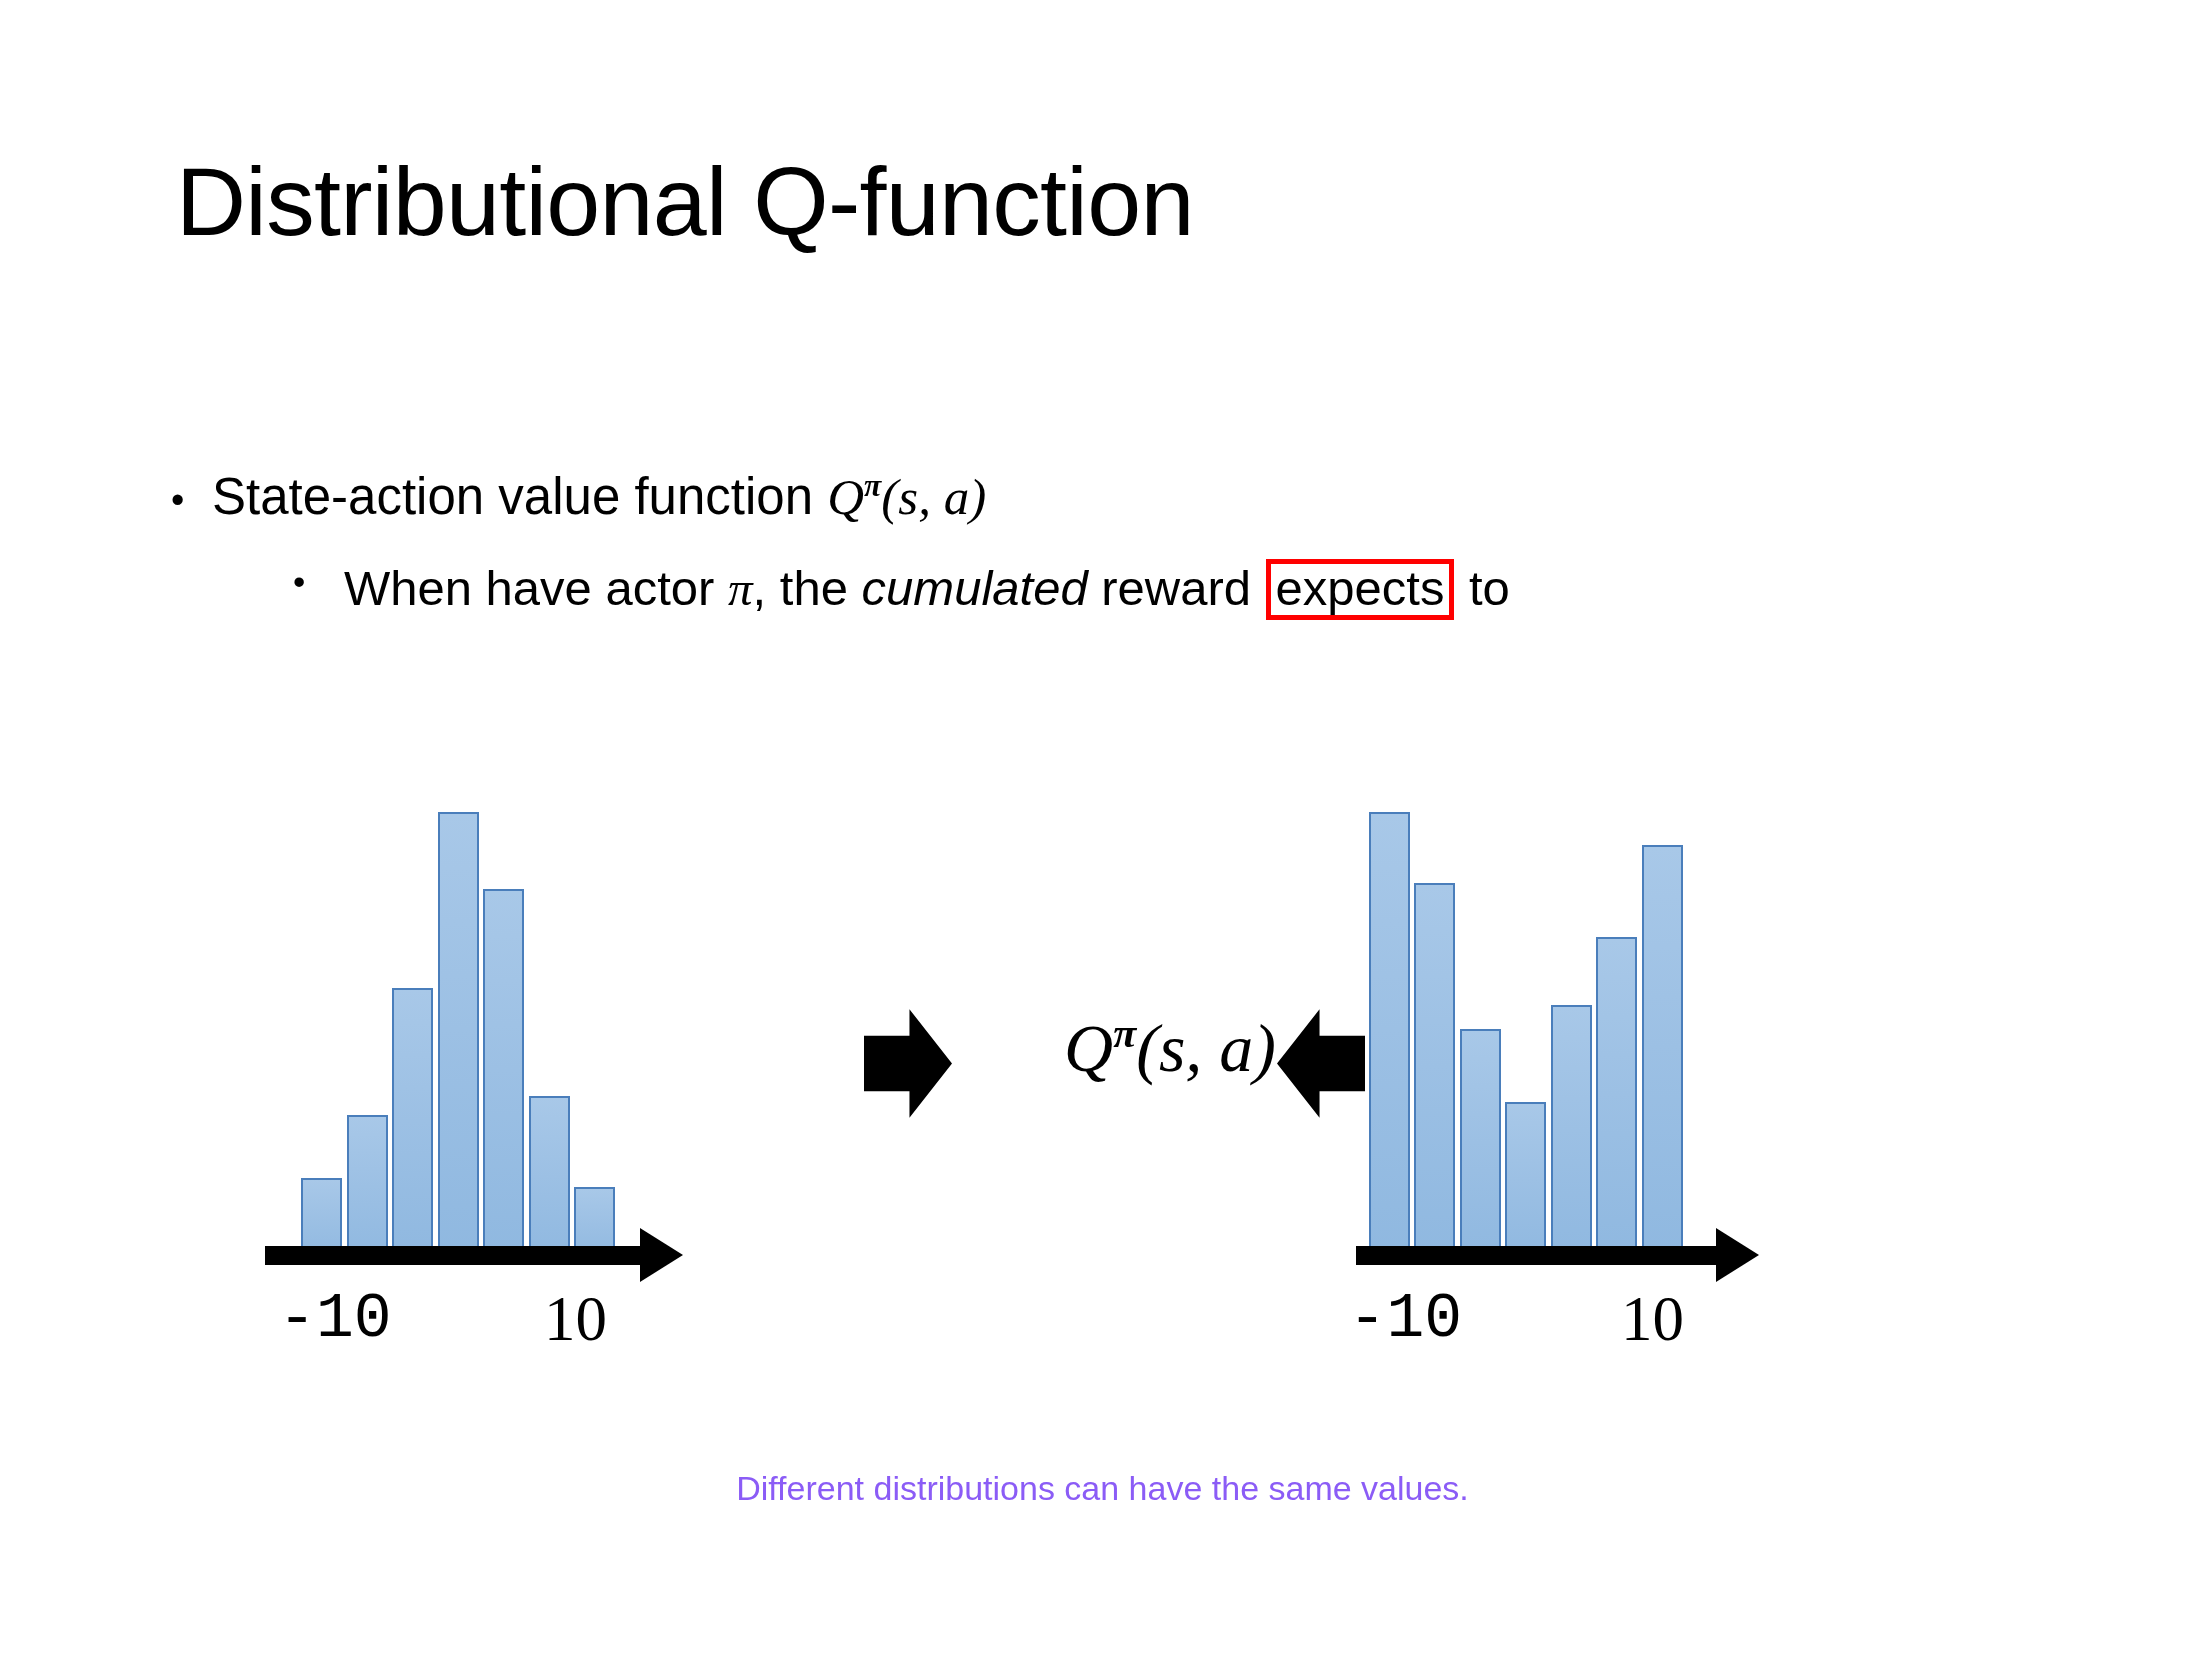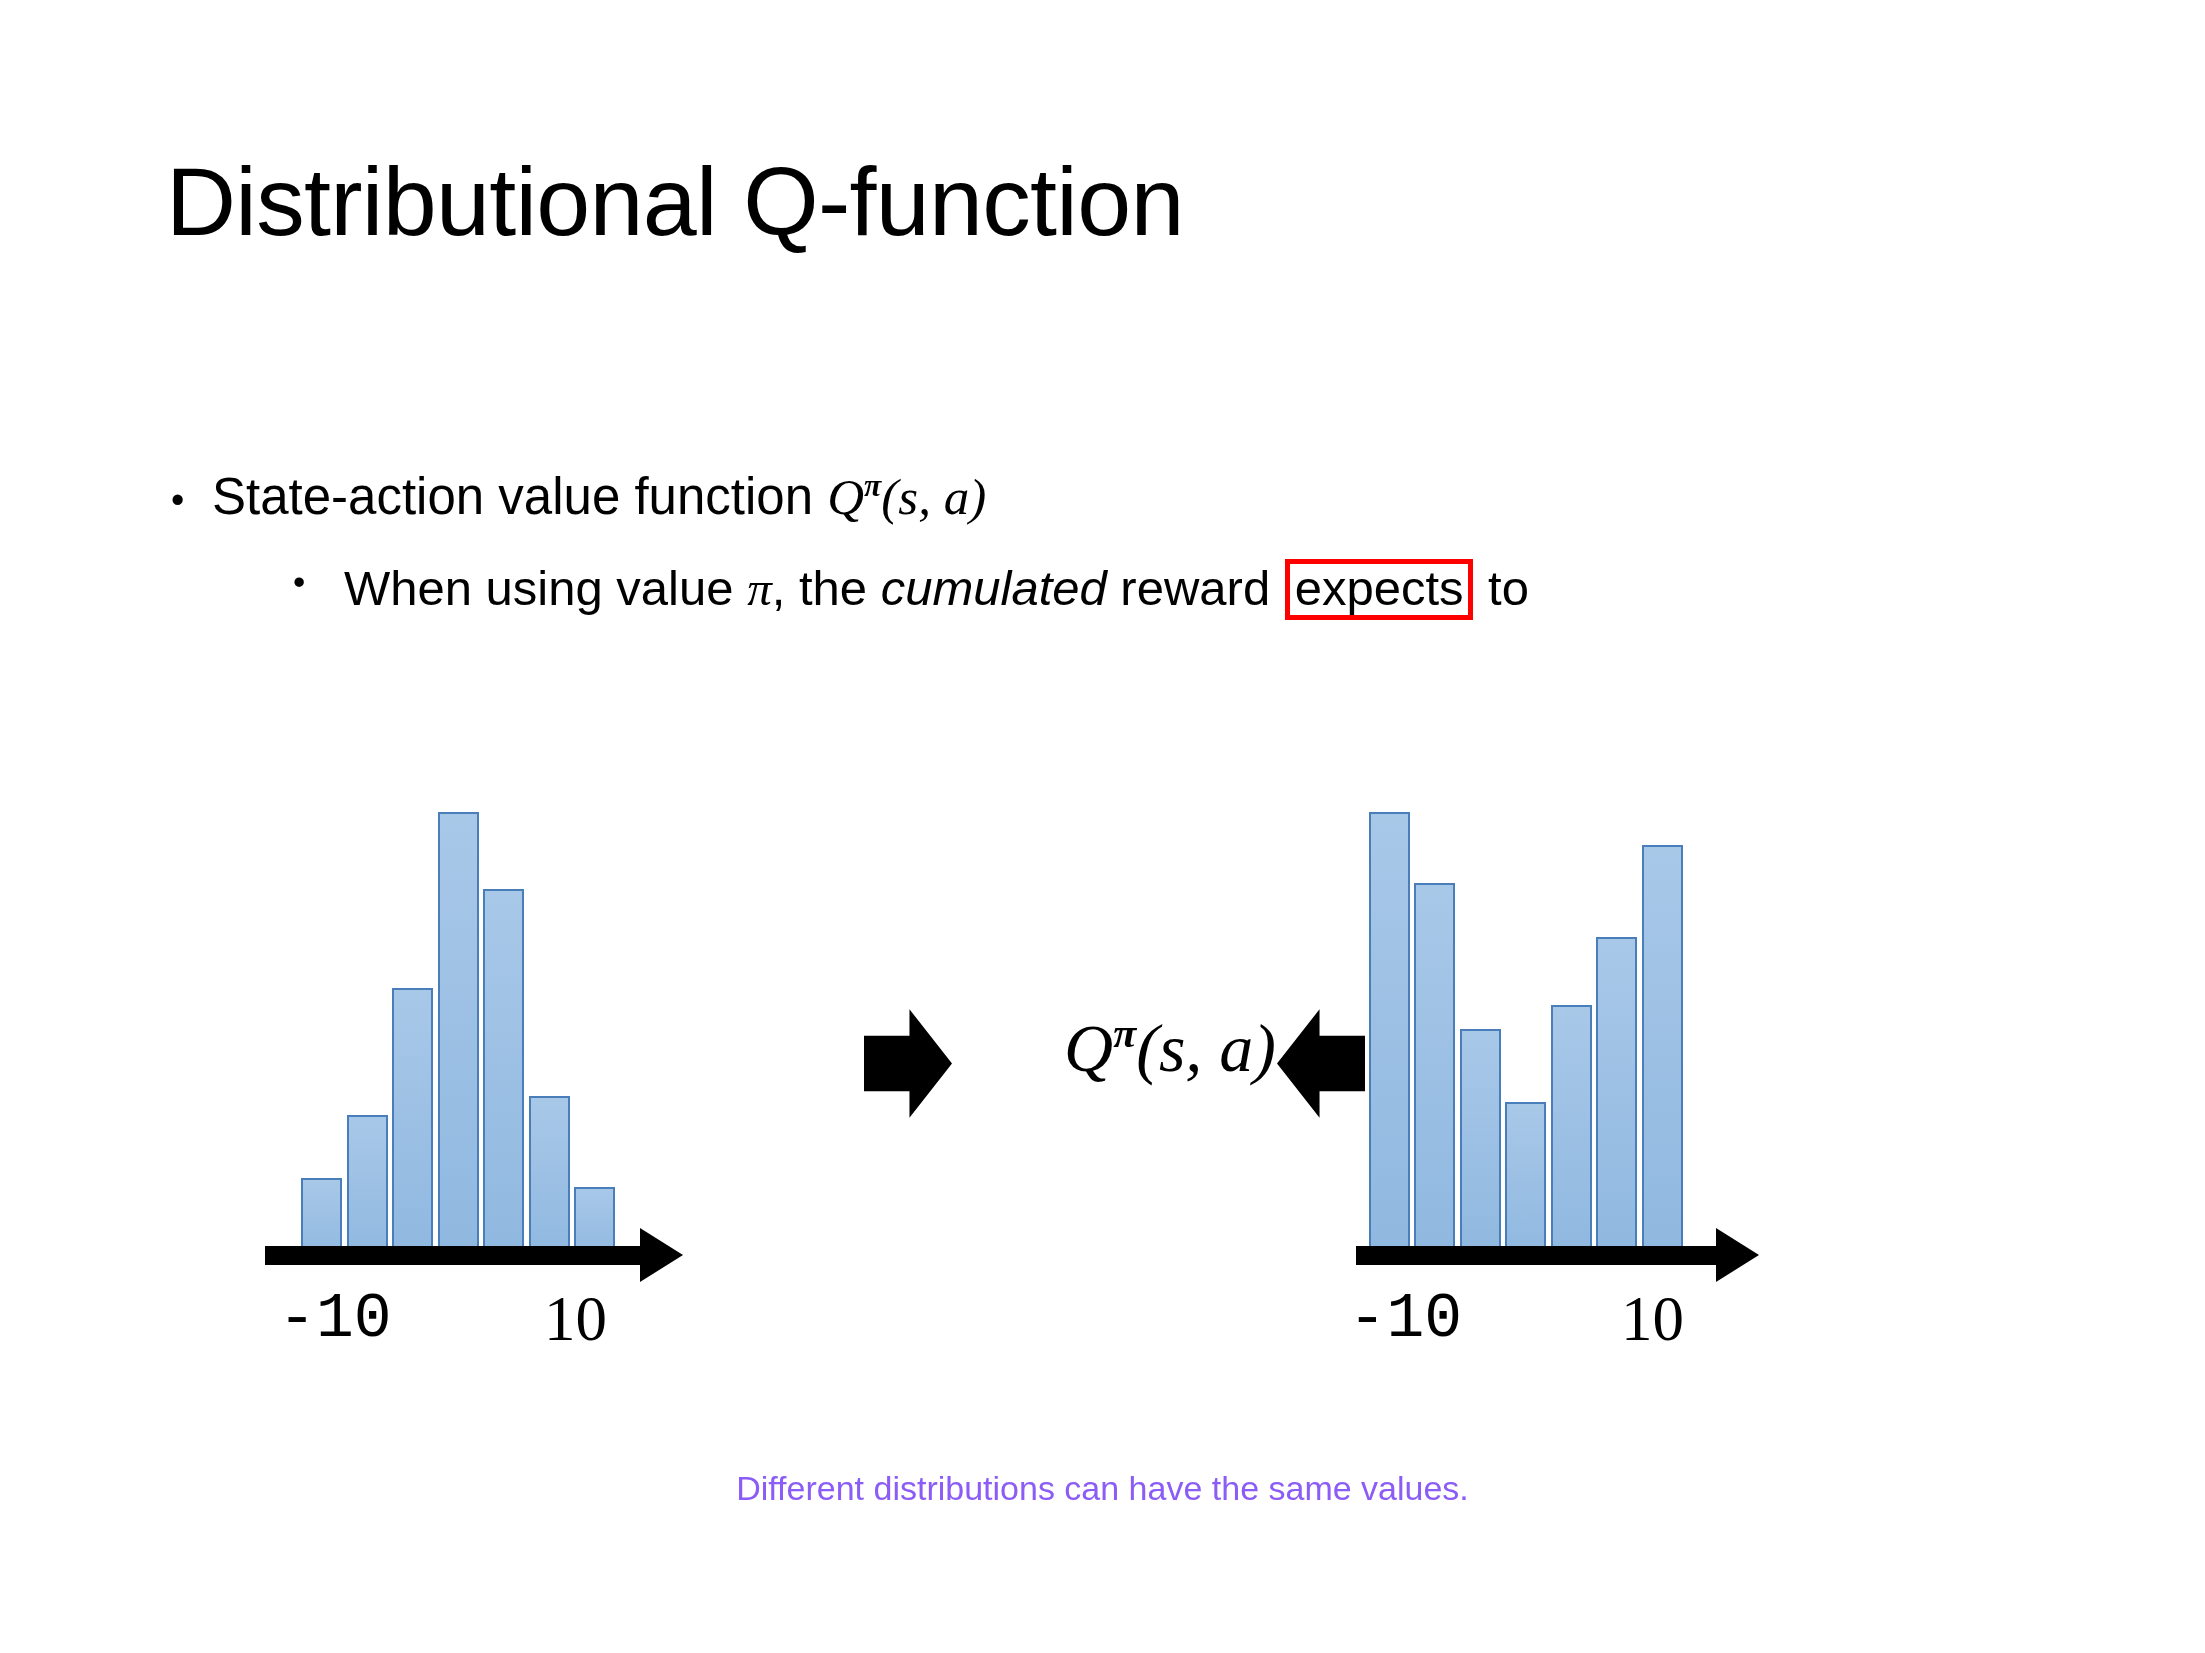--- a/index.html
+++ b/index.html
@@ -12,21 +12,21 @@
     height: 1654px;
     position: relative;
     overflow: hidden;
     font-family: "Liberation Sans", sans-serif;
     color: #000000;
   }
 
   
   .slide-title {
     position: absolute;
-    left: 166px;
+    left: 176px;
     top: 151px;
     font-size: 97px;
     line-height: 1.05;
     font-weight: 400;
     letter-spacing: -0.7px;
     color: #000000;
     white-space: nowrap;
   }
 
   
@@ -194,21 +194,21 @@
 <body>
 
 <div class="slide-title">Distributional Q-function</div>
 
 <div class="bullet-l1">
   <span class="dot">•</span><span>State-action value function </span><span class="math">Q</span><span class="sup-pi">π</span><span class="math">(s, a)</span>
 </div>
 
 <div class="bullet-l2">
   <span class="dot">•</span>
-  <span class="l2-text"><span>When using value </span><span class="math">π</span><span>, the </span><span class="italic-em">cumulated</span><span> reward </span><span class="redbox">expects</span><span> to</span><br>
+  <span class="l2-text"><span>When have actor </span><span class="math">π</span><span>, the </span><span class="italic-em">cumulated</span><span> reward </span><span class="redbox">expects</span><span> to</span><br>
   </span>
 </div>
 
 <div class="chart" id="chart-left">
   <div class="bars">
     <div class="bar" style="left:36px;  height:86px;"></div>
     <div class="bar" style="left:82px; height:149px;"></div>
     <div class="bar" style="left:127px; height:276px;"></div>
     <div class="bar" style="left:173px; height:452px;"></div>
     <div class="bar" style="left:218px; height:375px;"></div>

